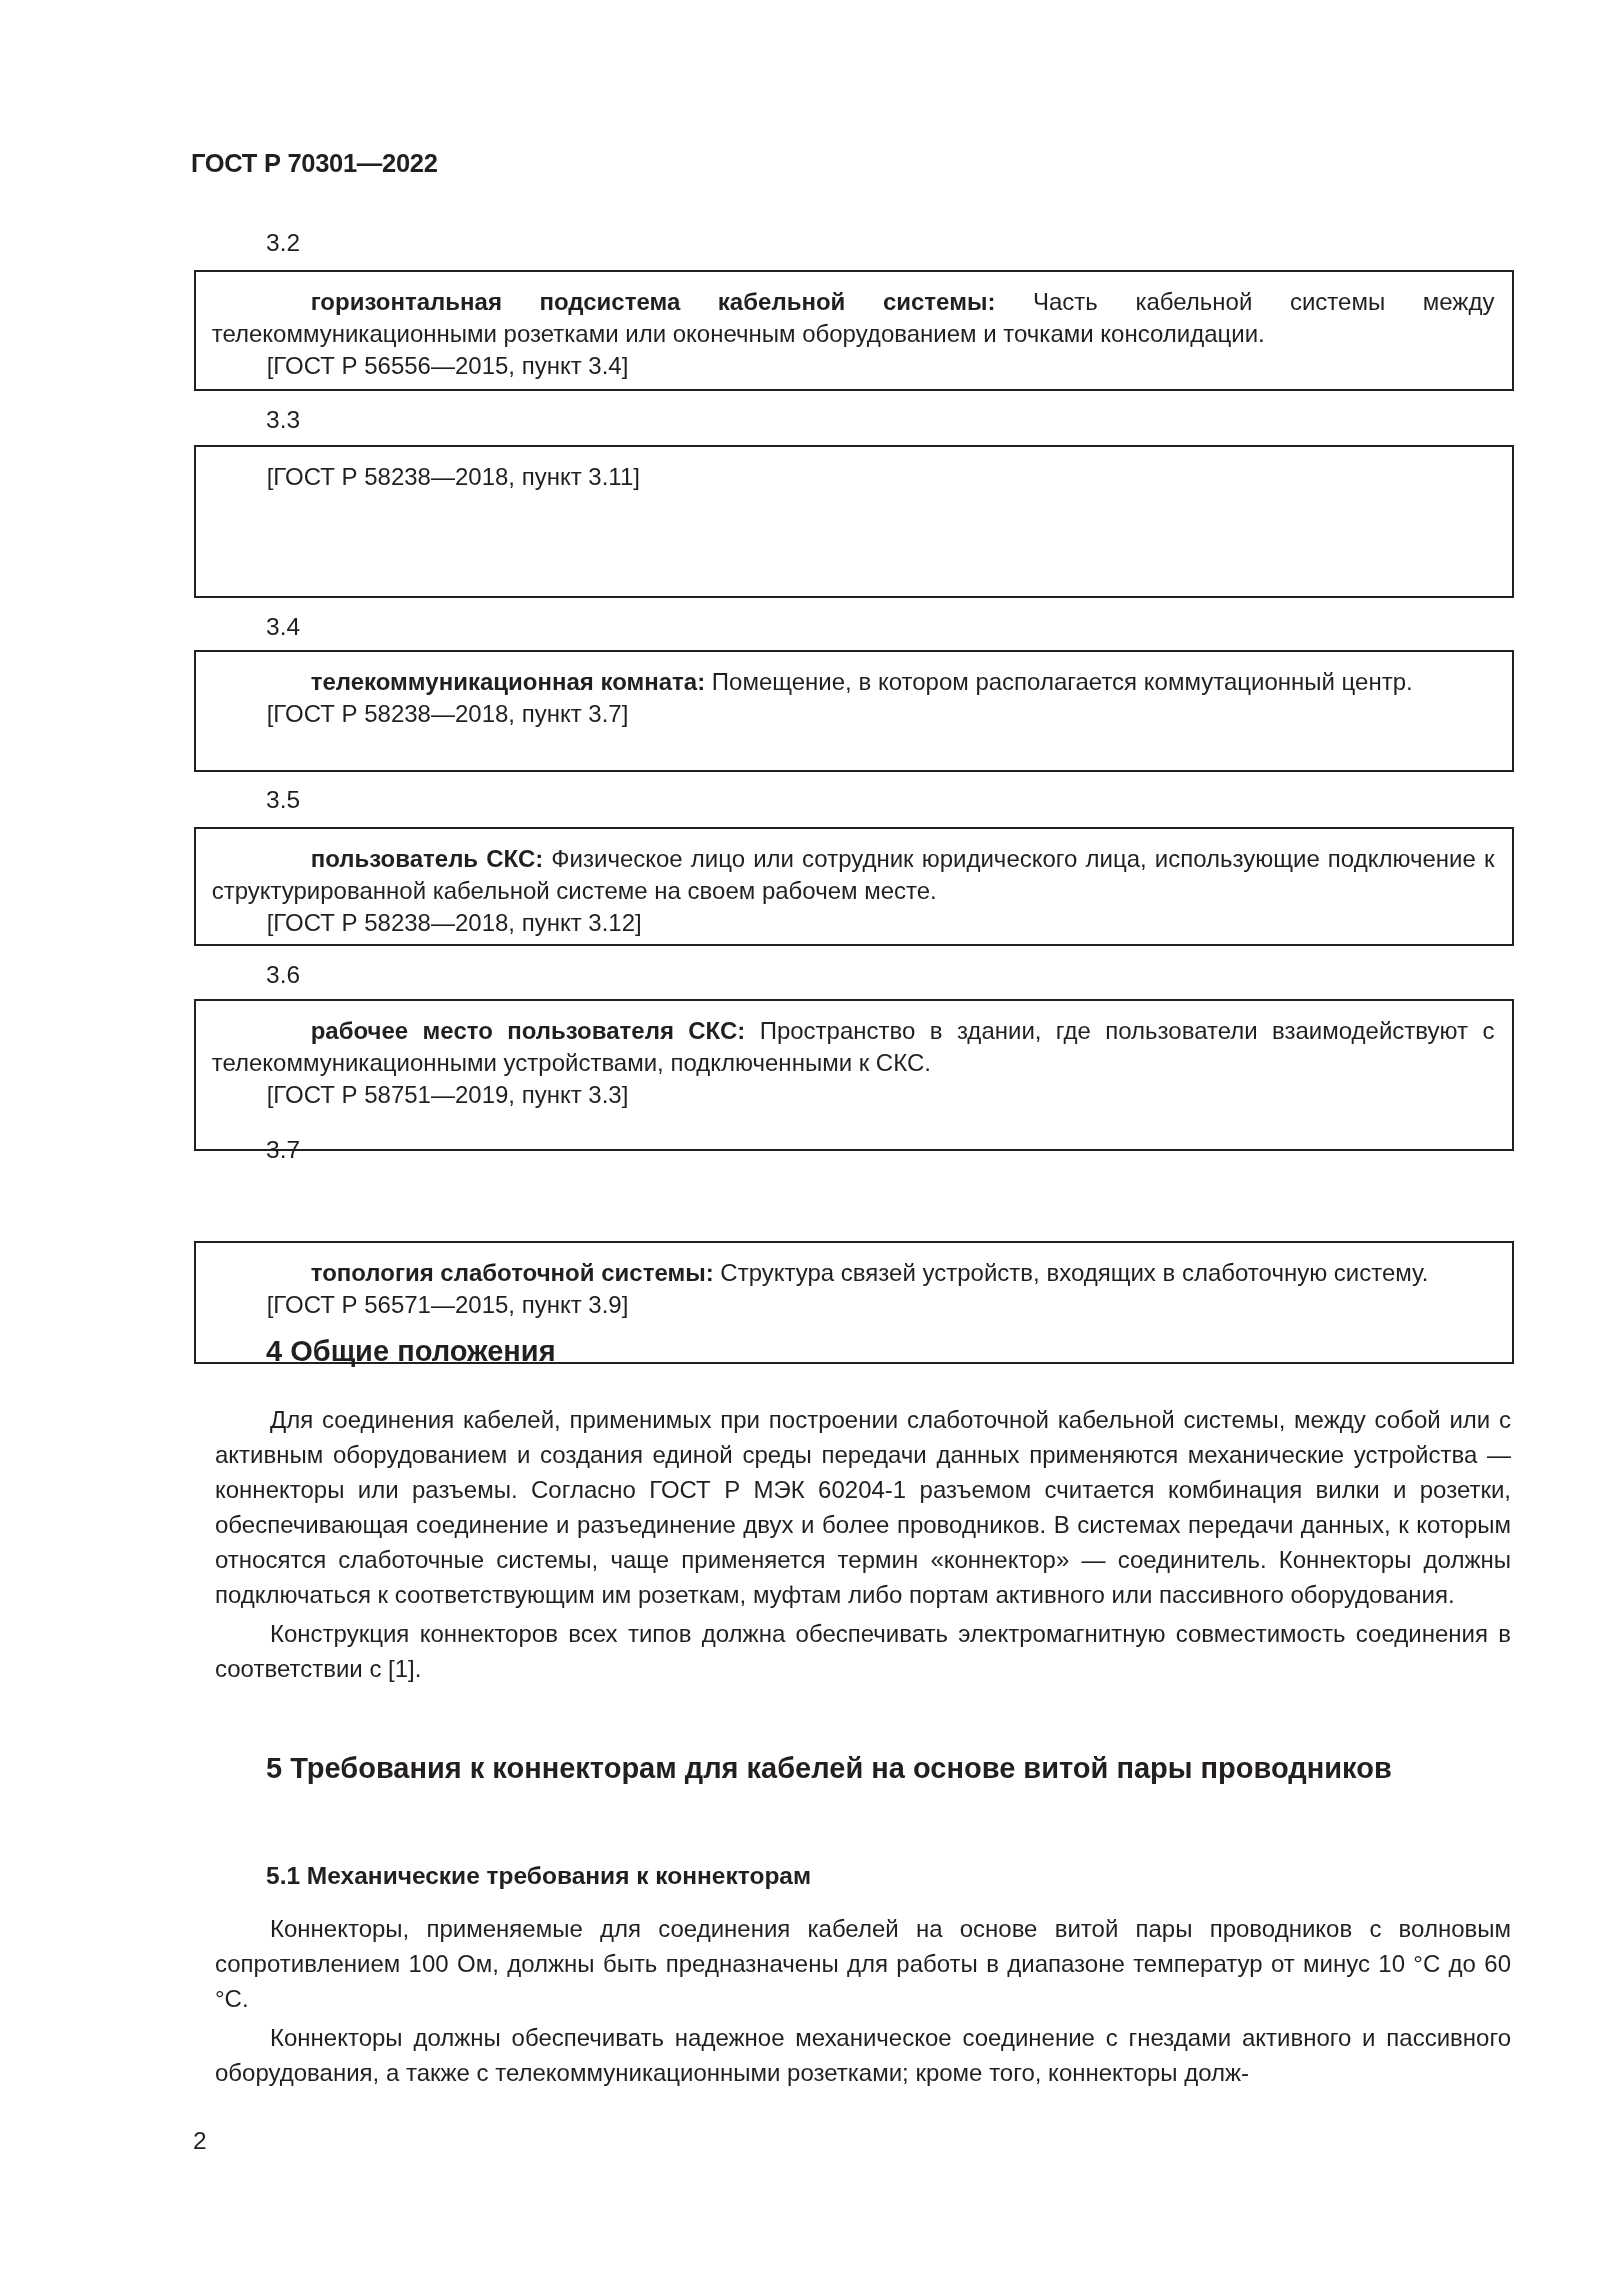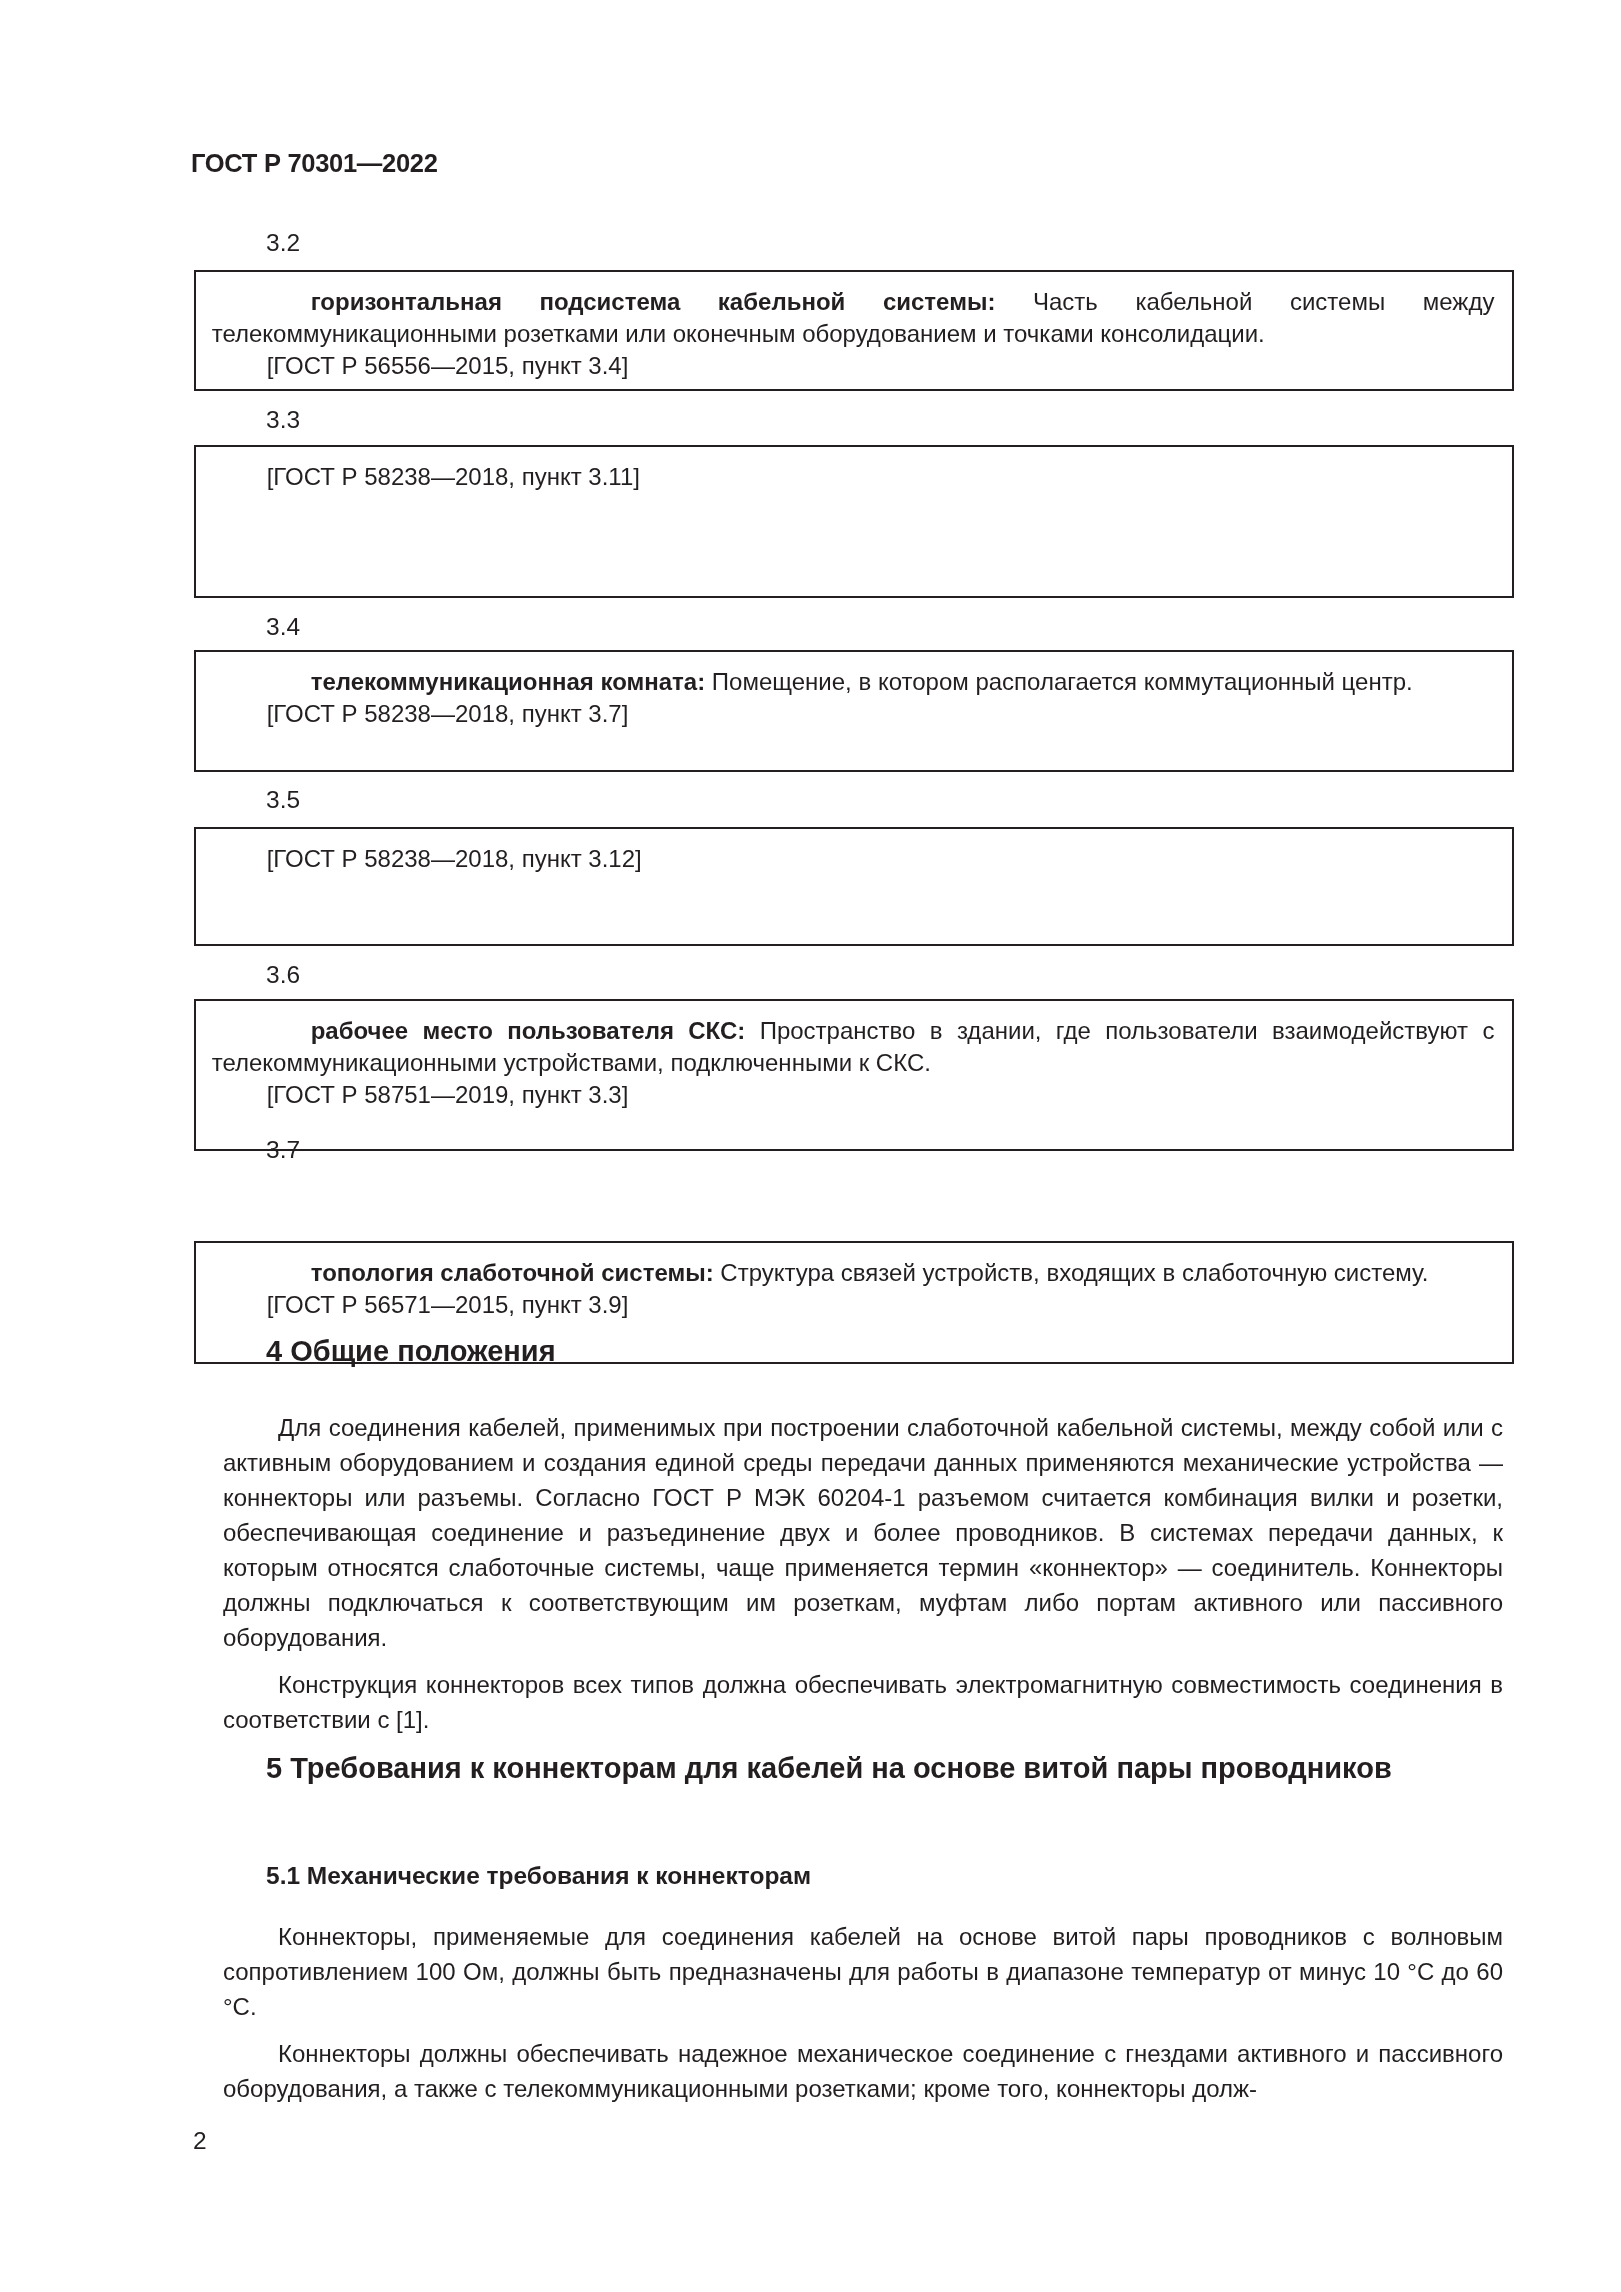--- a/index.html
+++ b/index.html
@@ -10,21 +10,21 @@
   .term-num { left: 266px; font-size: 24.5px; line-height: 29px; }
   .term-box { left: 194px; width: 1320px; border: 2.5px solid #231f20; box-sizing: border-box;
               padding: 13.7px 17.6px 0 15.7px; font-size: 24px; line-height: 32px; text-align: justify; }
   .term-box .line { display: block; }
   .term-box .first { text-indent: 55px; }
   .term-box .src { padding-left: 55px; }
   .term-name { font-weight: bold; margin-left: 44px; }
   .section-title { left: 266px; font-size: 29px; font-weight: bold; line-height: 41px; width: 1176px; }
   .subsection-title { left: 266px; font-size: 24.5px; font-weight: bold; }
   .para { left: 211px; width: 1304px; font-size: 24px; line-height: 35px; text-align: justify; }
-  .para .p { text-indent: 55px; margin: 12px; }
+  .para .p { text-indent: 55px; margin: 4px; }
   .page-number { left: 193px; top: 2127px; font-size: 24.5px; }
 </style>
 </head>
 <body>
 
 <div class="abs doc-header">ГОСТ Р 70301—2022</div>
 
 <div class="abs term-num" style="top:228px">3.2</div>
 <div class="abs term-box" style="top:270px;height:121px">
   <span class="line first"><span class="term-name">горизонтальная подсистема кабельной системы:</span> <span>Часть кабельной системы между телекоммуникационными розетками или оконечным оборудованием и точками консолидации.</span></span>
@@ -37,20 +37,21 @@
 </div>
 
 <div class="abs term-num" style="top:612px">3.4</div>
 <div class="abs term-box" style="top:650px;height:122px">
   <span class="line first"><span class="term-name">телекоммуникационная комната:</span> <span>Помещение, в котором располагается коммутационный центр.</span></span>
   <span class="line src">[ГОСТ Р 58238—2018, пункт 3.7]</span>
 </div>
 
 <div class="abs term-num" style="top:785px">3.5</div>
 <div class="abs term-box" style="top:827px;height:119px">
+  <span class="line first"><span class="term-name">пользователь СКС:</span> <span>Физическое лицо или сотрудник юридического лица, использующие подключение к структурированной кабельной системе на своем рабочем месте.</span></span>
   <span class="line src">[ГОСТ Р 58238—2018, пункт 3.12]</span>
 </div>
 
 <div class="abs term-num" style="top:960px">3.6</div>
 <div class="abs term-box" style="top:999px;height:152px">
   <span class="line first"><span class="term-name">рабочее место пользователя СКС:</span> <span>Пространство в здании, где пользователи взаимодействуют с телекоммуникационными устройствами, подключенными к СКС.</span></span>
   <span class="line src">[ГОСТ Р 58751—2019, пункт 3.3]</span>
 </div>
 
 <div class="abs term-num" style="top:1135px">3.7</div>

